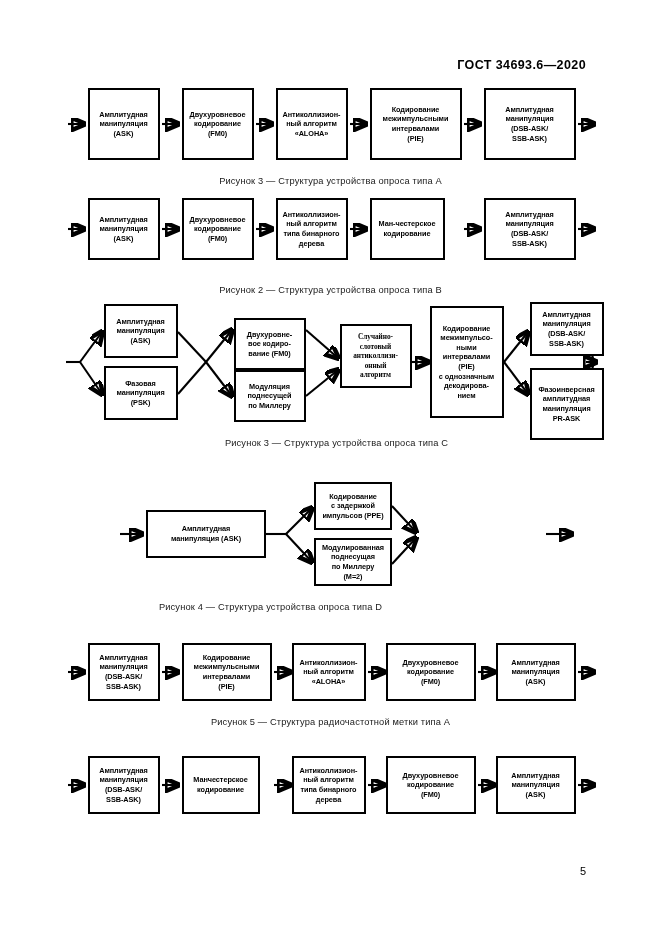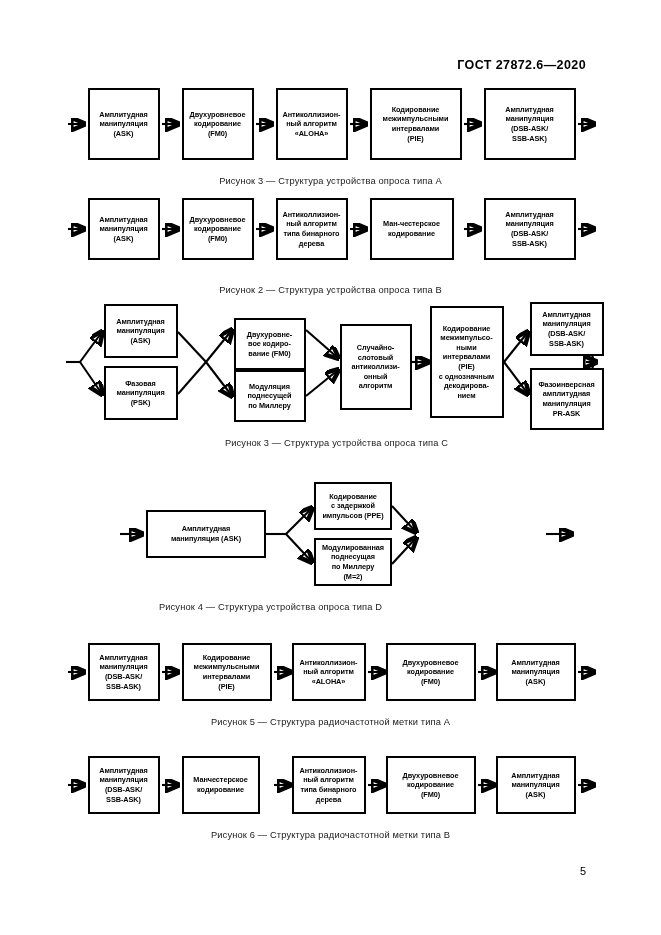--- a/index.html
+++ b/index.html
@@ -86,21 +86,21 @@
     stroke: #000;
     stroke-width: 2.1;
     fill: none;
   }
 </style>
 </head>
 <body>
 
 <div class="page">
 
-  <div class="header">ГОСТ 27872.6—2020</div>
+  <div class="header">ГОСТ 34693.6—2020</div>
 
   <div class="figure" style="top:88px;">
     <div class="diagram" style="width: 530px; height: 72px; margin-left: auto; margin-right: auto;">
       <svg class="wires" width="530" height="72">
         <defs>
           <marker id="ah" markerWidth="7" markerHeight="7" refX="6" refY="3" orient="auto">
             <path d="M0,0 L7,3 L0,6 z" fill="#000" stroke="none"></path>
           </marker>
         </defs>
         <line x1="2" y1="36" x2="18" y2="36" marker-end="url(#ah)"></line>
@@ -141,21 +141,21 @@
       </svg>
       <div class="box" style="left:22px;top:0;width:72px;height:62px;">
           <span>Амплитудная<br>манипуляция<br>(ASK)</span>
         </div>
       <div class="box" style="left:116px;top:0;width:72px;height:62px;">
           <span>Двухуровневое<br>кодирование<br>(FM0)</span>
         </div>
       <div class="box" style="left:210px;top:0;width:72px;height:62px;">
           <span>Антиколлизион-<br>ный алгоритм<br>типа бинарного<br>дерева</span>
         </div>
-      <div class="box" style="left:304px;top:0;width:84px;height:62px;">
+      <div class="box" style="left:304px;top:0;width:75px;height:62px;">
           <span>Ман-честерское<br>кодирование</span>
         </div>
       <div class="box" style="left:418px;top:0;width:92px;height:62px;">
           <span>Амплитудная<br>манипуляция<br>(DSB-ASK/<br>SSB-ASK)</span>
         </div>
     </div>
     <div class="caption" style="margin-top:25px;">Рисунок 2 — Структура устройства опроса типа B</div>
   </div>
 
   <div class="figure" style="top:302px;">
@@ -189,30 +189,30 @@
         </div>
       <div class="box" style="left:38px;top:64px;width:74px;height:54px;">
           <span>Фазовая<br>манипуляция<br>(PSK)</span>
         </div>
       <div class="box" style="left:168px;top:0;width:72px;height:52px;margin-top:16px;">
           <span>Двухуровне-<br>вое кодиро-<br>вание (FM0)</span>
         </div>
       <div class="box" style="left:168px;top:68px;width:72px;height:52px;">
           <span>Модуляция<br>поднесущей<br>по Миллеру</span>
         </div>
-      <div class="box" style="left:274px;top:22px;width:72px;height:86px;">
+      <div class="box" style="left:274px;top:22px;width:72px;height:64px;font-family:Liberation Serif, serif;">
           <span>Случайно-<br>слотовый<br>антиколлизи-<br>онный<br>алгоритм</span>
         </div>
       <div class="box" style="left:364px;top:4px;width:74px;height:112px;">
           <span>Кодирование<br>межимпульсо-<br>ными<br>интервалами<br>(PIE)<br>с однозначным<br>декодирова-<br>нием</span>
         </div>
       <div class="box" style="left:464px;top:0;width:74px;height:54px;">
           <span>Амплитудная<br>манипуляция<br>(DSB-ASK/<br>SSB-ASK)</span>
         </div>
-      <div class="box" style="left:464px;top:66px;width:74px;height:62px;">
+      <div class="box" style="left:464px;top:66px;width:74px;height:72px;">
           <span>Фазоинверсная<br>амплитудная<br>манипуляция<br>PR-ASK</span>
         </div>
     </div>
     <div class="caption" style="margin-top:16px;padding-left:12px;">Рисунок 3 — Структура устройства опроса типа C</div>
   </div>
 
   <div class="figure" style="top:482px;">
     <div class="diagram" style="width:470px;height:104px;margin-left:120px;">
       <svg class="wires" width="470" height="104">
         <line x1="0" y1="52" x2="22" y2="52" marker-end="url(#ah)"></line>
@@ -284,18 +284,17 @@
       <div class="box" style="left:226px;top:0;width:74px;height:58px;">
           <span>Антиколлизион-<br>ный алгоритм<br>типа бинарного<br>дерева</span>
         </div>
       <div class="box" style="left:320px;top:0;width:90px;height:58px;">
           <span>Двухуровневое<br>кодирование<br>(FM0)</span>
         </div>
       <div class="box" style="left:430px;top:0;width:80px;height:58px;">
           <span>Амплитудная<br>манипуляция<br>(ASK)</span>
         </div>
     </div>
-    <div class="caption" style="margin-top:16px;">Рисунок 6 — Структура радиочастотной метки типа B</div>
   </div>
 
   <div class="page-number">5</div>
 
 </div>
 
 </body></html>

